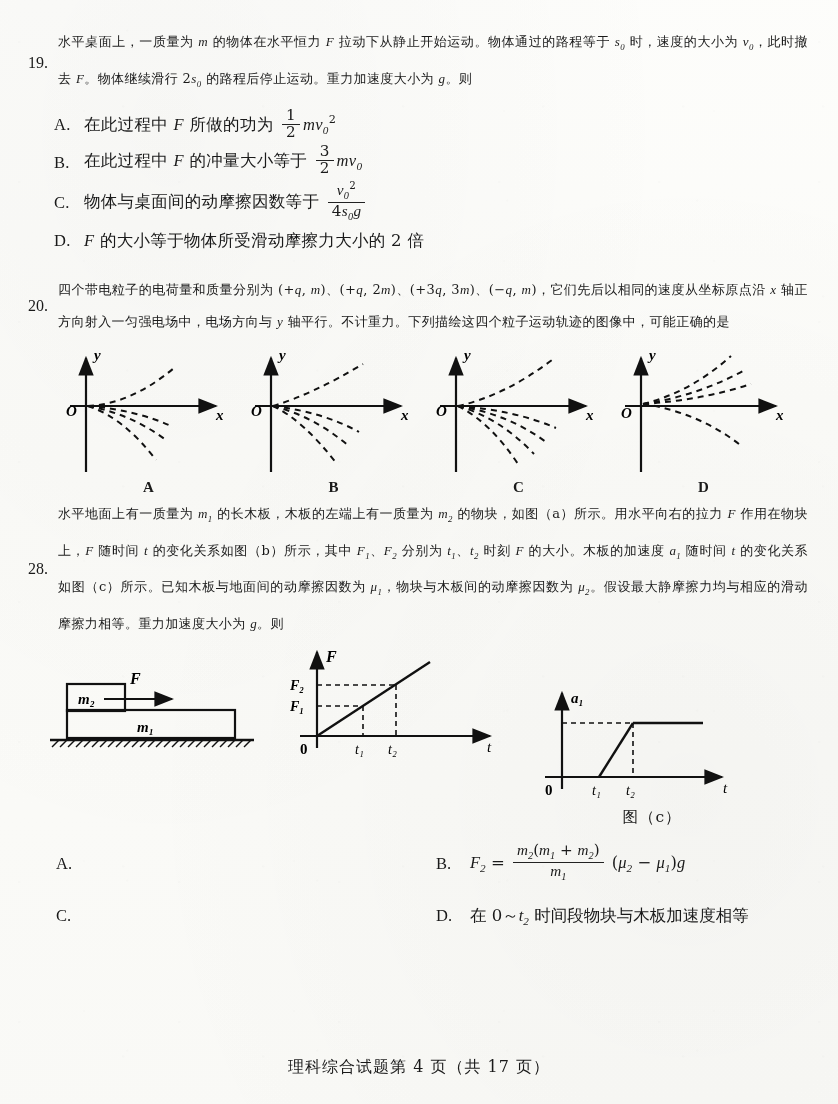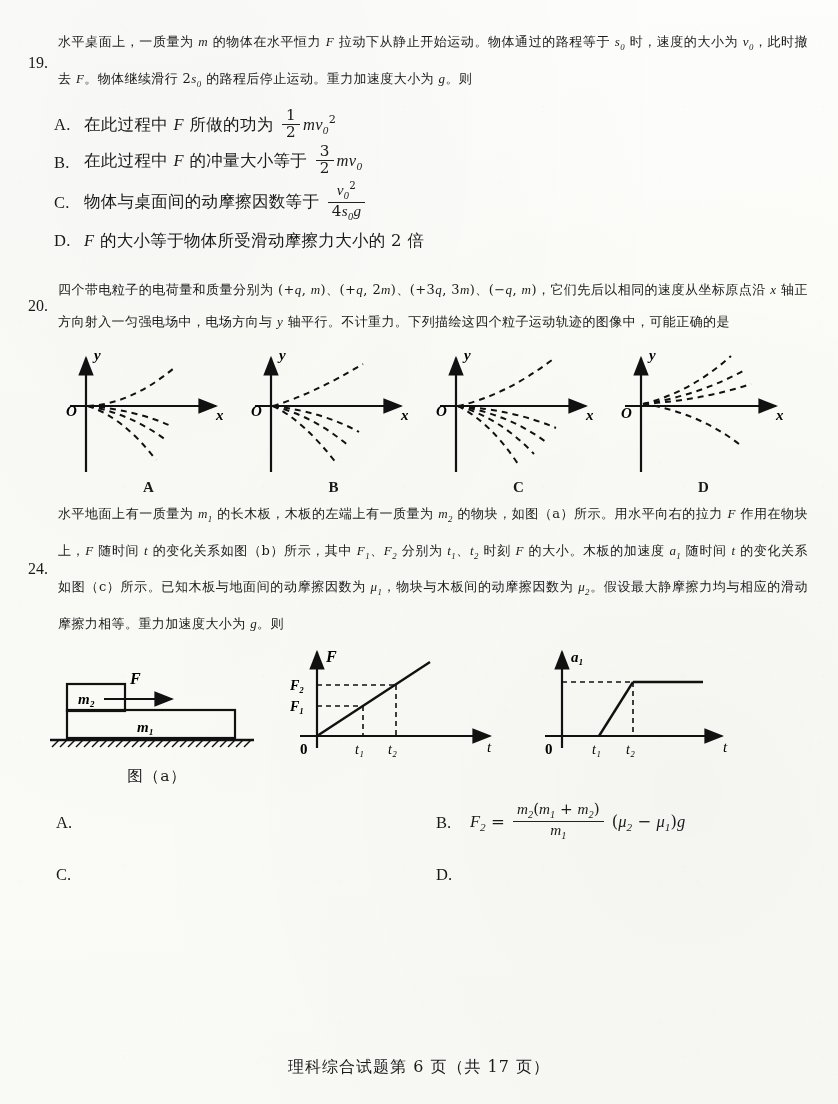--- a/index.html
+++ b/index.html
@@ -267,21 +267,21 @@
         <path d="M32 60 Q 80 48 120 12" stroke="#111" stroke-width="2" fill="none" stroke-dasharray="6 5"></path>
         <path d="M32 60 Q 86 52 134 26" stroke="#111" stroke-width="2" fill="none" stroke-dasharray="6 5"></path>
         <path d="M32 60 Q 92 56 140 40" stroke="#111" stroke-width="2" fill="none" stroke-dasharray="6 5"></path>
         <path d="M32 60 Q 86 68 128 100" stroke="#111" stroke-width="2" fill="none" stroke-dasharray="6 5"></path>
       </svg>
       <div class="traj-label">D</div>
     </div>
   </div>
 
   <div class="question" style="margin-top:2px;">
-    <div class="q-num">24.</div>
+    <div class="q-num">28.</div>
     <div class="q-body">
       水平地面上有一质量为 <span class="it">m</span><sub class="it">1</sub> 的长木板，木板的左端上有一质量为 <span class="it">m</span><sub class="it">2</sub> 的物块，如图（a）所示。用水平向右的拉力 <span class="it">F</span> 作用在物块上，<span class="it">F</span> 随时间 <span class="it">t</span> 的变化关系如图（b）所示，其中 <span class="it">F</span><sub class="it">1</sub>、<span class="it">F</span><sub class="it">2</sub> 分别为 <span class="it">t</span><sub class="it">1</sub>、<span class="it">t</span><sub class="it">2</sub> 时刻 <span class="it">F</span> 的大小。木板的加速度 <span class="it">a</span><sub class="it">1</sub> 随时间 <span class="it">t</span> 的变化关系如图（c）所示。已知木板与地面间的动摩擦因数为 <span class="it">μ</span><sub class="it">1</sub>，物块与木板间的动摩擦因数为 <span class="it">μ</span><sub class="it">2</sub>。假设最大静摩擦力均与相应的滑动摩擦力相等。重力加速度大小为 <span class="it">g</span>。则
     </div>
   </div>
 
   <div class="fig-row-21">
 
     <div class="fig21" style="width:250px;">
       <svg width="245" height="120" viewBox="0 0 245 120">
         <defs>
@@ -321,21 +321,20 @@
               <line x1="156" y1="103" x2="163" y2="96"></line>
           <line x1="164" y1="103" x2="171" y2="96"></line>
               <line x1="172" y1="103" x2="179" y2="96"></line>
           <line x1="180" y1="103" x2="187" y2="96"></line>
               <line x1="188" y1="103" x2="195" y2="96"></line>
           <line x1="196" y1="103" x2="203" y2="96"></line>
               <line x1="204" y1="103" x2="211" y2="96"></line>
           <line x1="212" y1="103" x2="219" y2="96"></line>
         </g>
       </svg>
-      <div class="fig-cap">图（a）</div>
     </div>
 
     <div class="fig21" style="width:245px;">
       <svg width="240" height="120" viewBox="0 0 240 120">
         <line x1="35" y1="104" x2="35" y2="8" stroke="#111" stroke-width="2.2" marker-end="url(#fa)"></line>
         <line x1="18" y1="92" x2="208" y2="92" stroke="#111" stroke-width="2.2" marker-end="url(#fa)"></line>
         <text x="44" y="18" font-size="16" font-style="italic" font-weight="bold" font-family="Liberation Serif, serif">F</text>
         <text x="205" y="108" font-size="15" font-style="italic" font-family="Liberation Serif, serif">t</text>
         <text x="18" y="110" font-size="15" font-weight="bold" font-family="Liberation Serif, serif">0</text>
 
@@ -345,36 +344,37 @@
         <line x1="81" y1="62" x2="81" y2="92" stroke="#111" stroke-width="1.6" stroke-dasharray="5 4"></line>
         <line x1="35" y1="41" x2="114" y2="41" stroke="#111" stroke-width="1.6" stroke-dasharray="5 4"></line>
         <line x1="114" y1="41" x2="114" y2="92" stroke="#111" stroke-width="1.6" stroke-dasharray="5 4"></line>
         <text x="8" y="46" font-size="14" font-style="italic" font-weight="bold" font-family="Liberation Serif, serif">F₂</text>
         <text x="8" y="67" font-size="14" font-style="italic" font-weight="bold" font-family="Liberation Serif, serif">F₁</text>
         <text x="73" y="110" font-size="14" font-style="italic" font-family="Liberation Serif, serif">t₁</text>
         <text x="106" y="110" font-size="14" font-style="italic" font-family="Liberation Serif, serif">t₂</text>
       </svg>
     </div>
 
-    <div class="fig21" style="width:250px;">
+    <div class="fig21" style="width:250px;margin-top:41px;">
       <svg width="245" height="120" viewBox="0 0 245 120">
         <line x1="35" y1="104" x2="35" y2="8" stroke="#111" stroke-width="2.2" marker-end="url(#fa)"></line>
         <line x1="18" y1="92" x2="195" y2="92" stroke="#111" stroke-width="2.2" marker-end="url(#fa)"></line>
         <text x="44" y="18" font-size="15" font-style="italic" font-weight="bold" font-family="Liberation Serif, serif">a₁</text>
         <text x="196" y="108" font-size="15" font-style="italic" font-family="Liberation Serif, serif">t</text>
         <text x="18" y="110" font-size="15" font-weight="bold" font-family="Liberation Serif, serif">0</text>
 
         <line x1="35" y1="92" x2="72" y2="92" stroke="#111" stroke-width="2.2"></line>
         <line x1="72" y1="92" x2="106" y2="38" stroke="#111" stroke-width="2.4"></line>
         <line x1="106" y1="38" x2="176" y2="38" stroke="#111" stroke-width="2.4"></line>
         <line x1="35" y1="38" x2="106" y2="38" stroke="#111" stroke-width="1.6" stroke-dasharray="5 4"></line>
         <line x1="106" y1="38" x2="106" y2="92" stroke="#111" stroke-width="1.6" stroke-dasharray="5 4"></line>
         <text x="65" y="110" font-size="14" font-style="italic" font-family="Liberation Serif, serif">t₁</text>
         <text x="99" y="110" font-size="14" font-style="italic" font-family="Liberation Serif, serif">t₂</text>
       </svg>
+      <div class="fig-cap">图（c）</div>
     </div>
   </div>
 
   <div class="opt-grid">
     <div class="opt-cell">
       <span class="opt-letter">A.</span>
     </div>
     <div class="opt-cell">
       <span class="opt-letter">B.</span>
       <span class="opt-text">
@@ -384,21 +384,24 @@
           <span class="den"><span class="it">m</span><sub class="it">1</sub></span>
         </span>
         (<span class="it">μ</span><sub class="it">2</sub> − <span class="it">μ</span><sub class="it">1</sub>)<span class="it">g</span>
       </span>
     </div>
     <div class="opt-cell">
       <span class="opt-letter">C.</span>
     </div>
     <div class="opt-cell">
       <span class="opt-letter">D.</span>
+      <span class="opt-text">
+        在 0～<span class="it">t</span><sub class="it">2</sub> 时间段物块与木板加速度相等
+      </span>
     </div>
   </div>
 
 </div>
 
-<div class="footer">理科综合试题第 6 页（共 17 页）</div>
+<div class="footer">理科综合试题第 4 页（共 17 页）</div>
 
 <div class="speckle"></div>
 </div>
 
 </body></html>

